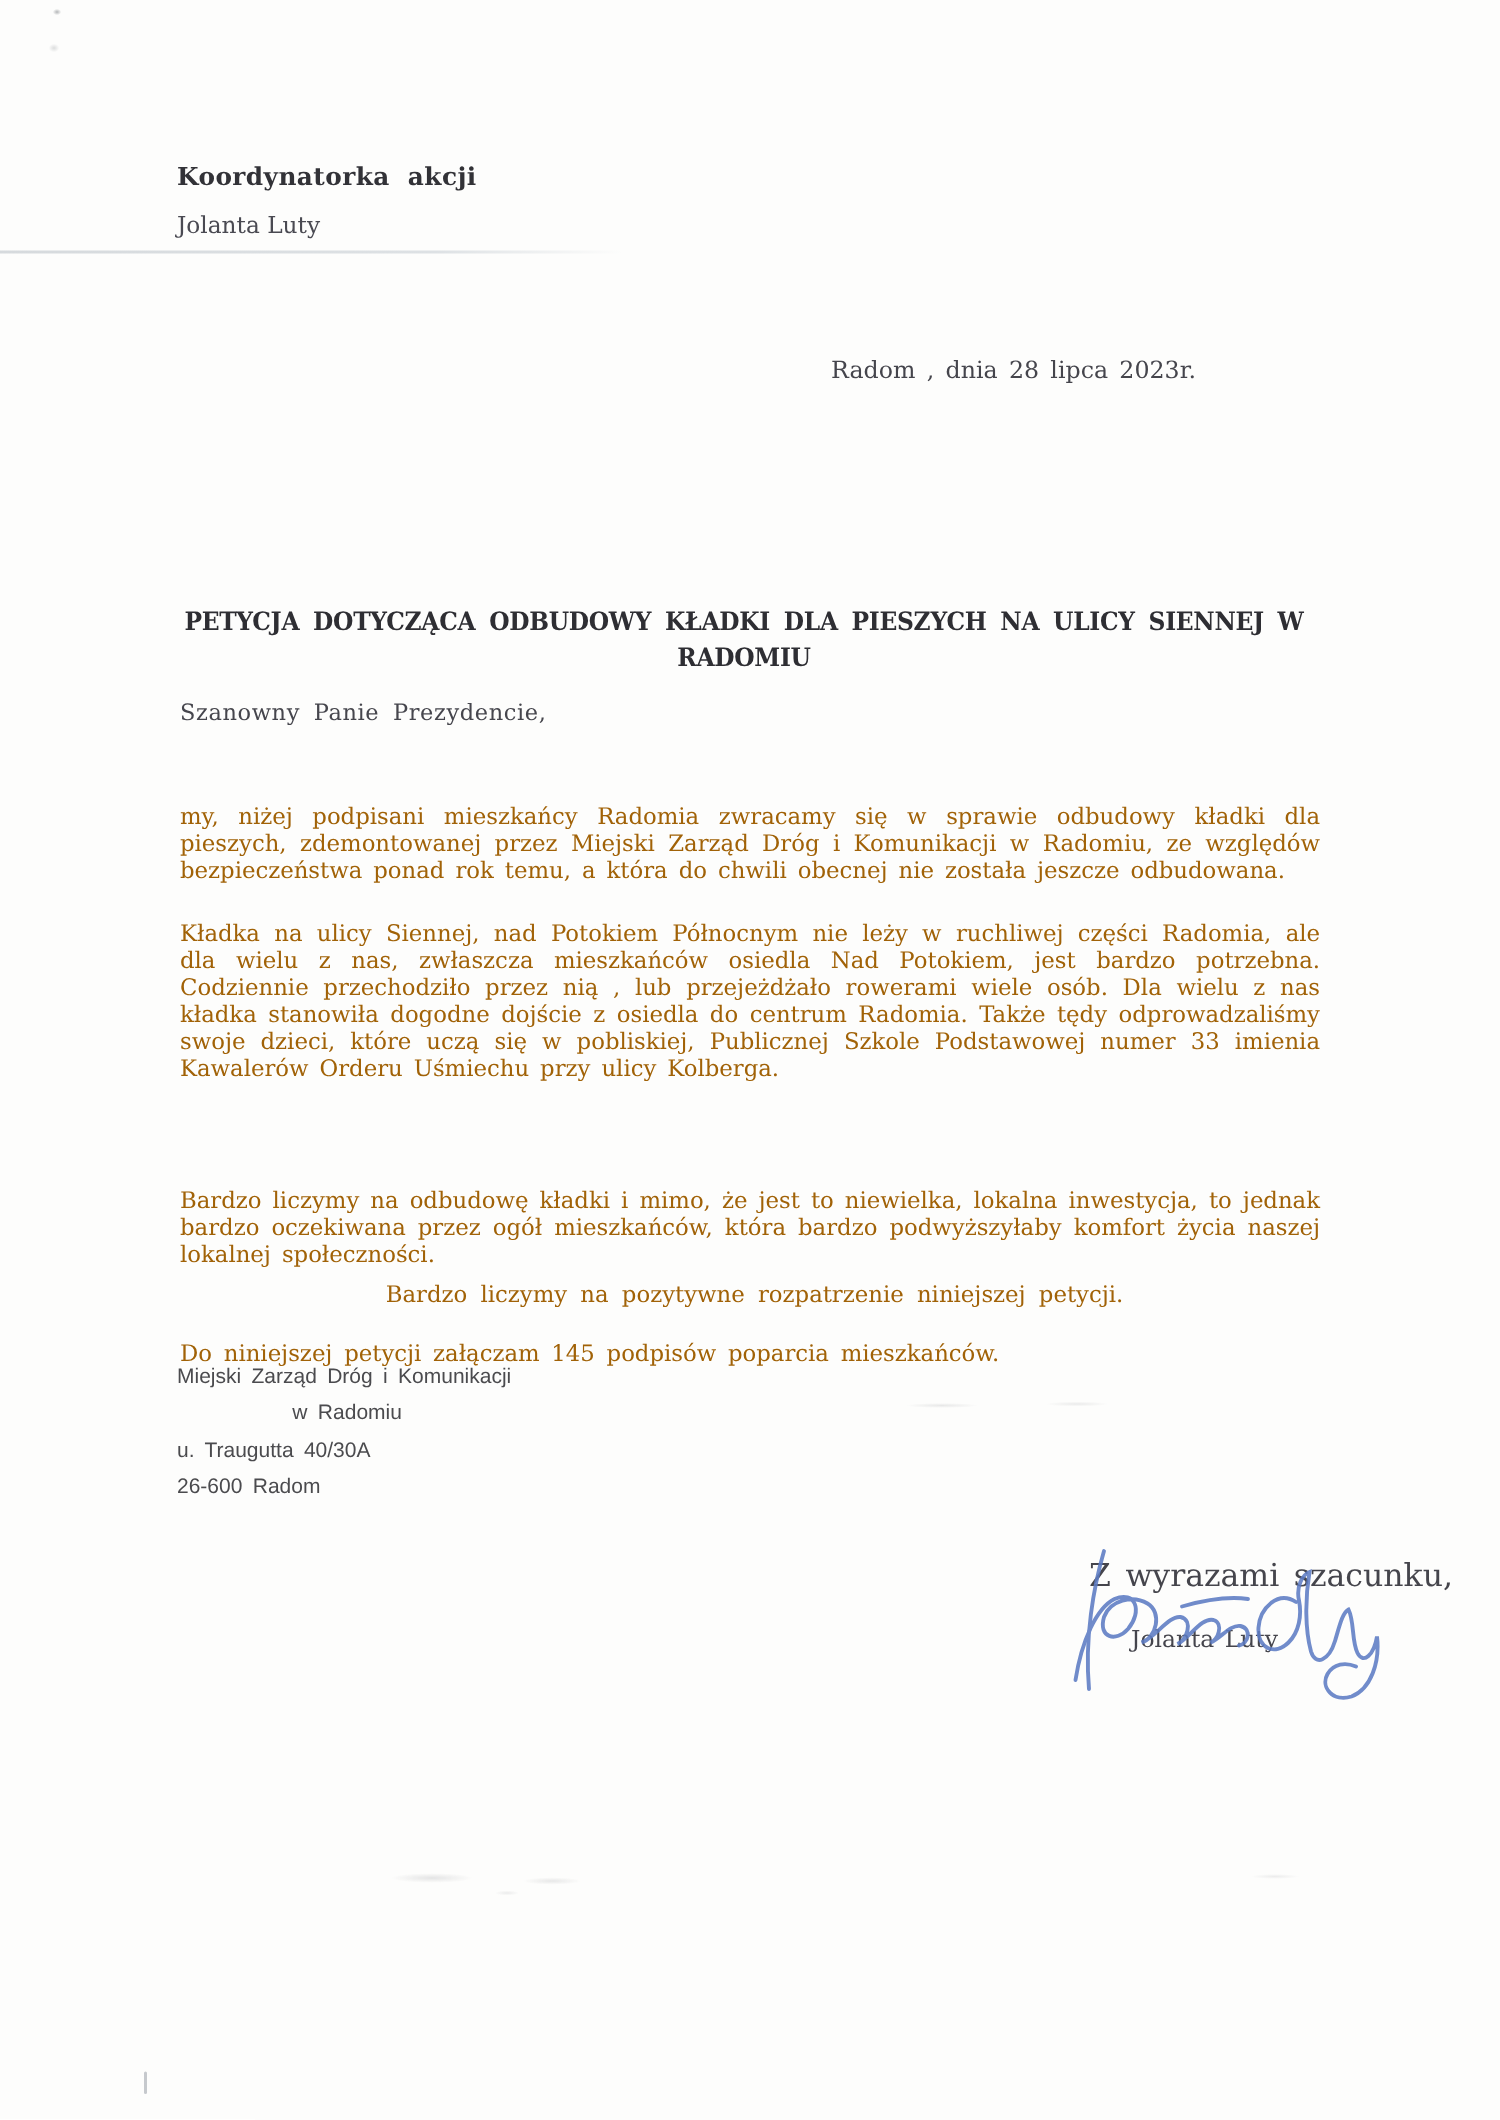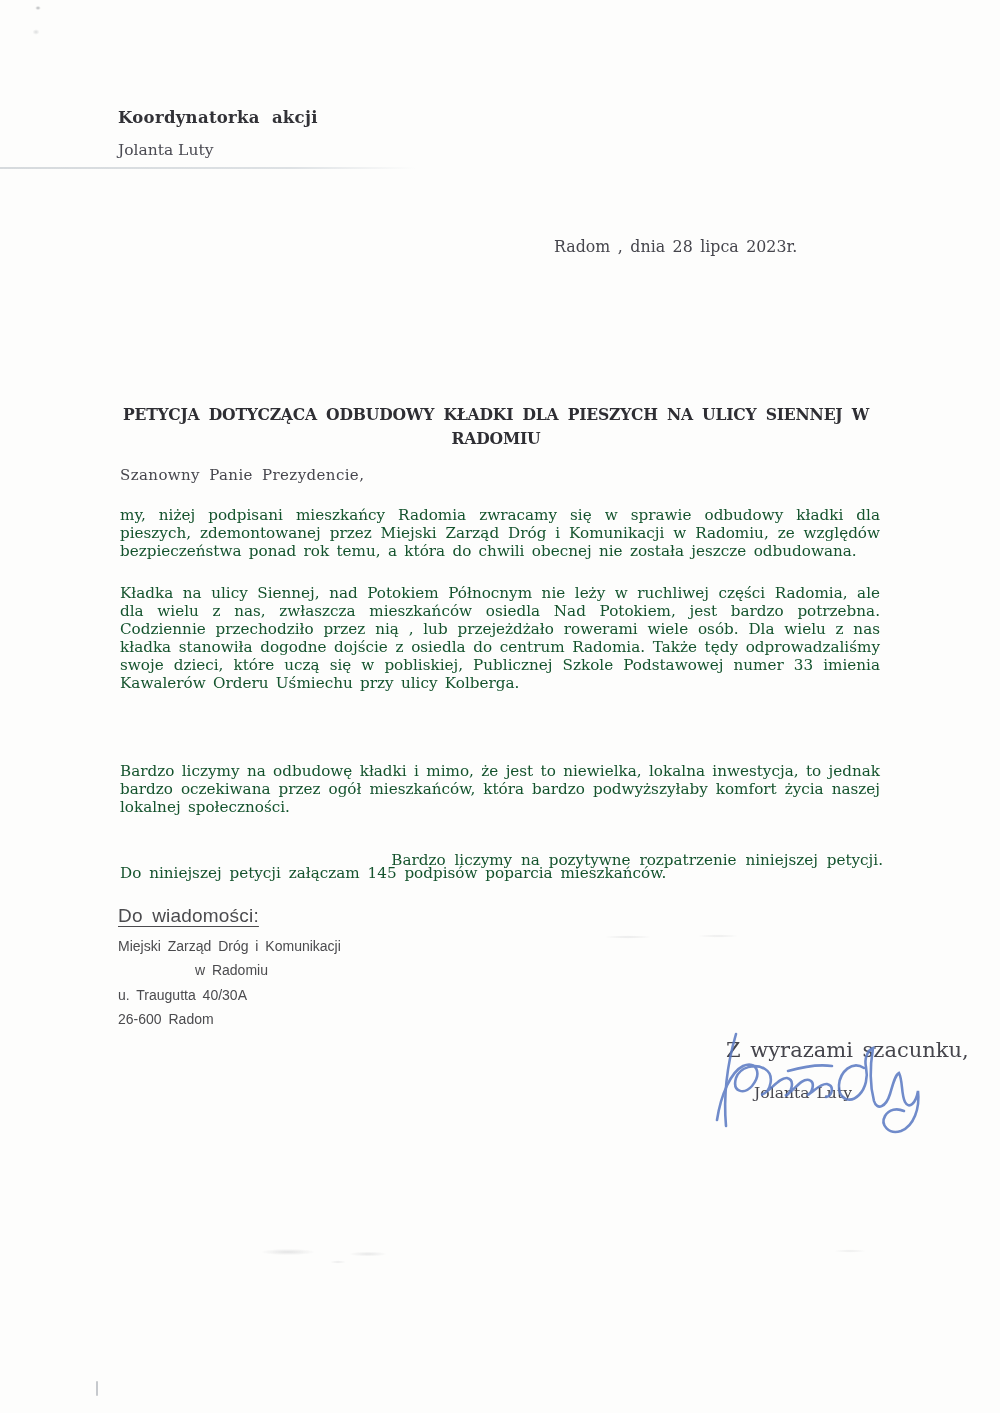--- a/index.html
+++ b/index.html
@@ -53,27 +53,28 @@
   .salutation {
     left: 120px; top: 466px;
     font-size: 15px; word-spacing: 4px; letter-spacing: .4px; color: #46464d;
   }
 
   
   .para {
     left: 120px; width: 760px;
     font-size: 15.2px; line-height: 17.9px;
     text-align: justify; word-spacing: 2.5px;
-    color: #14532d;
+    color: #a16207;
+    margin-top: 29px;
   }
   .para-1 { top: 507px; }
   .para-2 { top: 585px; }
   .para-3 { top: 693px; }
   .para-4 { top: 763px; }
-  .para-5 { top: 852px; left: 123px; text-align: right; word-spacing: 4px; }
+  .para-5 { top: 826px; left: 123px; text-align: center; word-spacing: 4px; }
   .para-6 { top: 865px; text-align: left; word-spacing: 3px; }
 
   
   .cc-block {
     left: 118px; top: 905px;
     font-family: "Liberation Sans", sans-serif;
     color: #4b4b4e;
   }
   .cc-heading {
     font-size: 19px; letter-spacing: .2px; word-spacing: 4px;
@@ -147,21 +148,20 @@
 
   <div class="abs salutation">Szanowny Panie Prezydencie,</div>
 
   <div class="abs para para-1">my, niżej podpisani mieszkańcy Radomia zwracamy się w sprawie odbudowy kładki dla pieszych, zdemontowanej przez Miejski Zarząd Dróg i Komunikacji w Radomiu, ze względów bezpieczeństwa ponad rok temu, a która do chwili obecnej nie została jeszcze odbudowana.</div>
   <div class="abs para para-2">Kładka na ulicy Siennej, nad Potokiem Północnym nie leży w ruchliwej części Radomia, ale dla wielu z nas, zwłaszcza mieszkańców osiedla Nad Potokiem, jest bardzo potrzebna. Codziennie przechodziło przez nią , lub przejeżdżało rowerami wiele osób. Dla wielu z nas kładka stanowiła dogodne dojście z osiedla do centrum Radomia. Także tędy odprowadzaliśmy swoje dzieci, które uczą się w pobliskiej, Publicznej Szkole Podstawowej numer 33 imienia Kawalerów Orderu Uśmiechu przy ulicy Kolberga.</div>
   <div class="abs para para-4">Bardzo liczymy na odbudowę kładki i mimo, że jest to niewielka, lokalna inwestycja, to jednak bardzo oczekiwana przez ogół mieszkańców, która bardzo podwyższyłaby komfort życia naszej lokalnej społeczności.</div>
   <div class="abs para para-5">Bardzo liczymy na pozytywne rozpatrzenie niniejszej petycji.</div>
   <div class="abs para para-6">Do niniejszej petycji załączam 145 podpisów poparcia mieszkańców.</div>
 
   <div class="abs cc-block">
-    <div class="cc-heading">Do wiadomości:</div>
     <div class="cc-line">Miejski Zarząd Dróg i Komunikacji</div>
     <div class="cc-line cc-line-2">w Radomiu</div>
     <div class="cc-line">u. Traugutta 40/30A</div>
     <div class="cc-line">26-600 Radom</div>
   </div>
 
   <div class="abs valediction">Z wyrazami szacunku,</div>
   <div class="abs printed-name">Jolanta Luty</div>
 
   <svg class="abs signature-svg" width="230" height="125" viewBox="0 0 230 125" fill="none" xmlns="http://www.w3.org/2000/svg">

